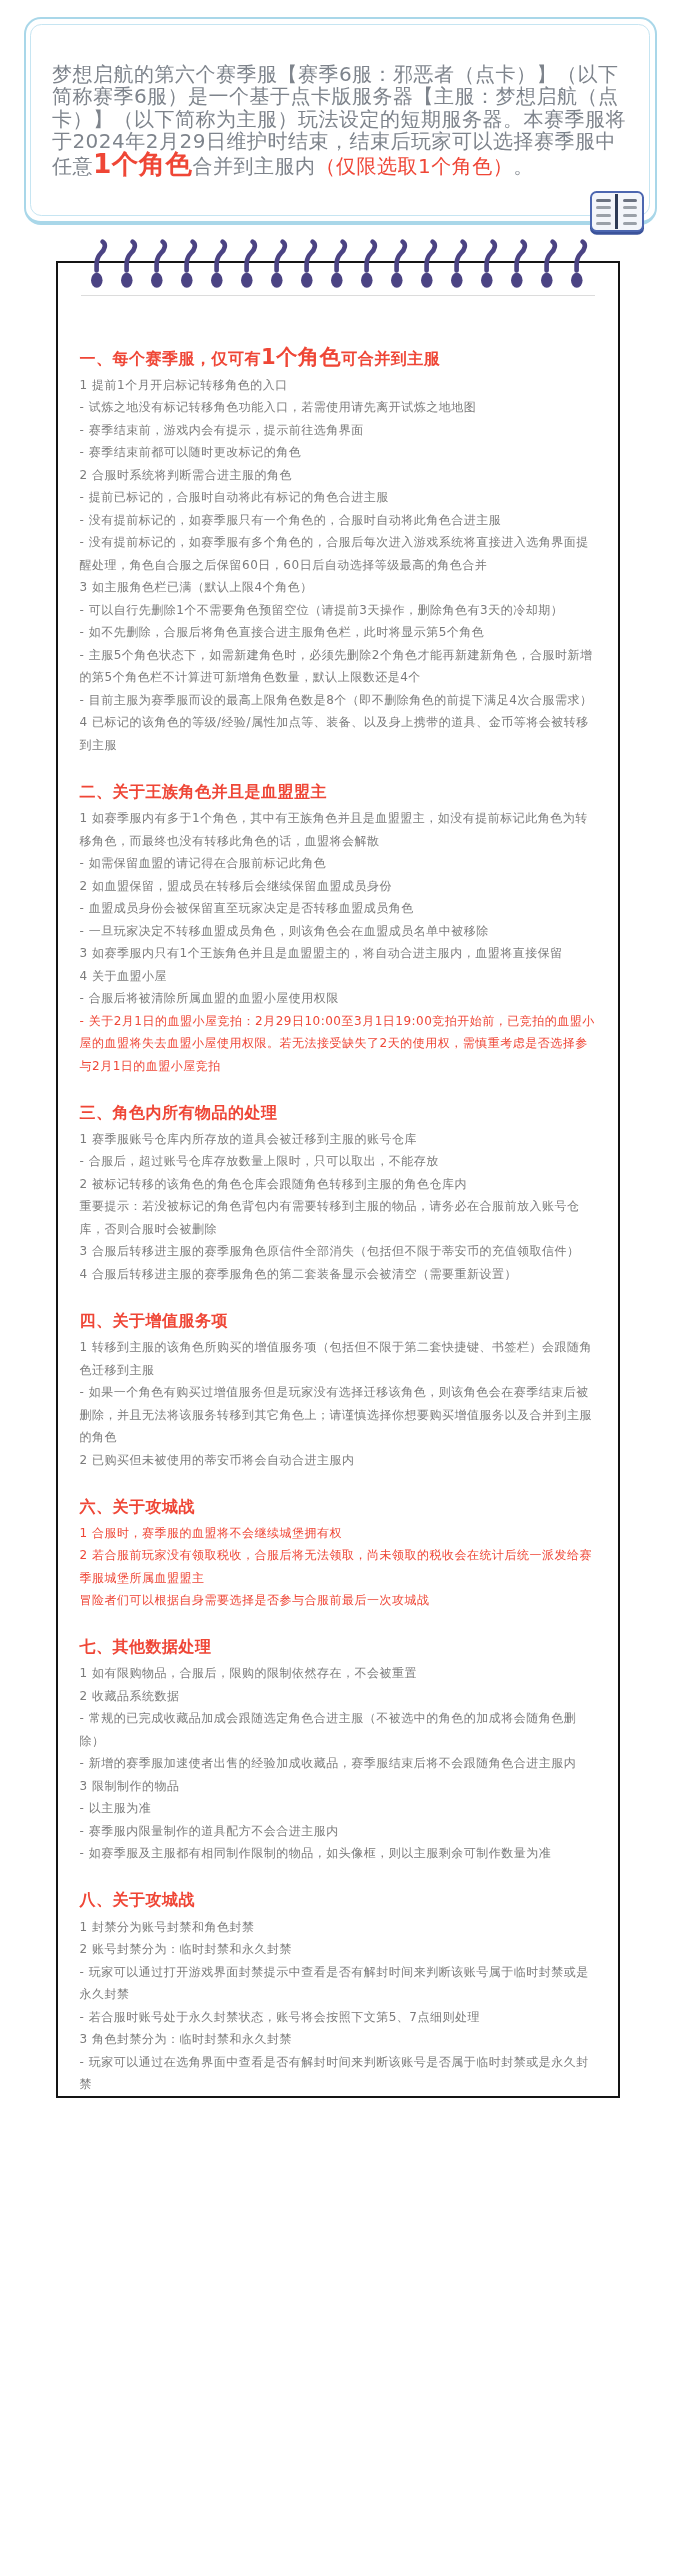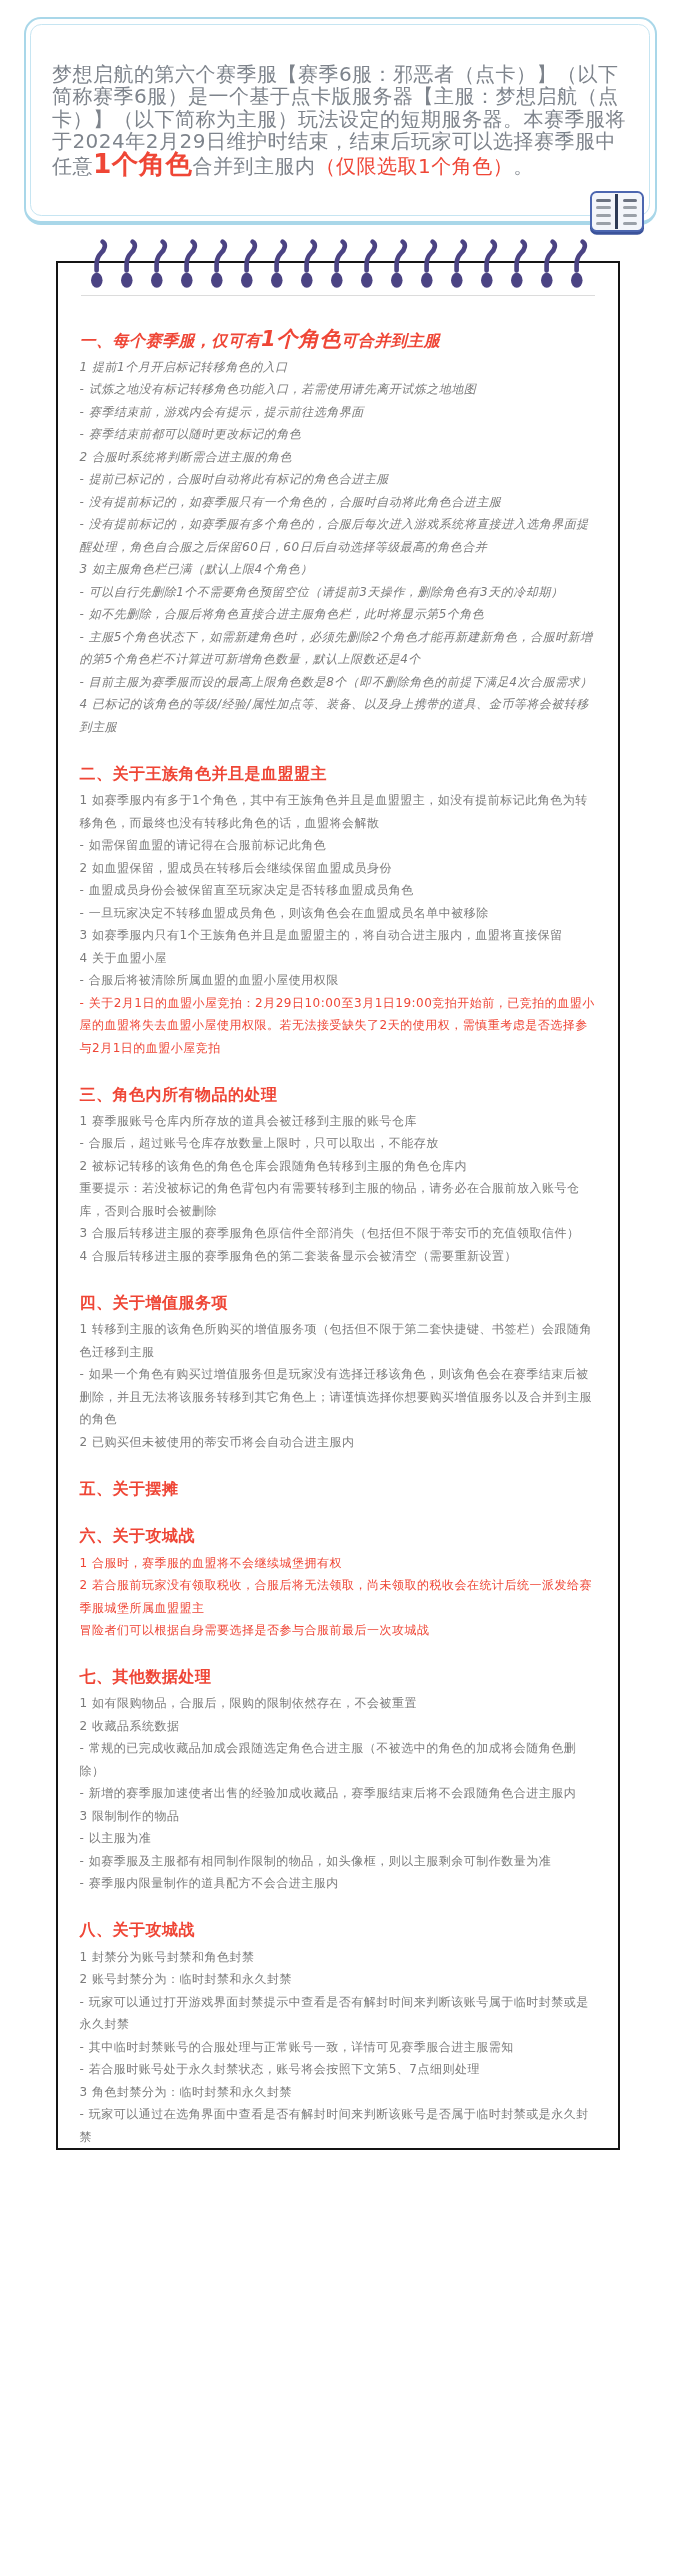--- a/index.html
+++ b/index.html
@@ -70,21 +70,21 @@
     display:flex;
     justify-content:space-between;
     pointer-events:none;
   }
   .ring { width:20px; height:54px; display:block; }
 
   .sep { height:0.9px; background:#dcdcdc; }
   .sep-top { margin:32px 1.9px 0; }
 
   .sec { margin-top:23.5px; }
-  .sec:first-child { margin-top:31px;font-style:italic; }
+  .sec:first-child { margin-top:49px; }
   .sec h2 {
     margin:0 0 2.8px;
     font-size:16px;
     line-height:24.4px;
     font-weight:bold;
     color:#ef4636;
     letter-spacing:0.5px;
   }
   .line {
     margin:0;
@@ -230,45 +230,43 @@
         <p class="line">3 合服后转移进主服的赛季服角色原信件全部消失（包括但不限于蒂安币的充值领取信件）</p>
         <p class="line">4 合服后转移进主服的赛季服角色的第二套装备显示会被清空（需要重新设置）</p>
       </section>
       <section class="sec">
         <h2><span class="run-red">四、关于增值服务项</span></h2>
         <p class="line">1 转移到主服的该角色所购买的增值服务项（包括但不限于第二套快捷键、书签栏）会跟随角色迁移到主服</p>
         <p class="line">- 如果一个角色有购买过增值服务但是玩家没有选择迁移该角色，则该角色会在赛季结束后被删除，并且无法将该服务转移到其它角色上；请谨慎选择你想要购买增值服务以及合并到主服的角色</p>
         <p class="line">2 已购买但未被使用的蒂安币将会自动合进主服内</p>
       </section>
       <section class="sec">
-        <h2><span class="run-red">五、关于摆摊</span></h2>
       </section>
       <section class="sec">
         <h2><span class="run-red">六、关于攻城战</span></h2>
         <p class="line red">1 合服时，赛季服的血盟将不会继续城堡拥有权</p>
         <p class="line red">2 若合服前玩家没有领取税收，合服后将无法领取，尚未领取的税收会在统计后统一派发给赛季服城堡所属血盟盟主</p>
         <p class="line red">冒险者们可以根据自身需要选择是否参与合服前最后一次攻城战</p>
       </section>
       <section class="sec">
         <h2><span class="run-red">七、其他数据处理</span></h2>
         <p class="line">1 如有限购物品，合服后，限购的限制依然存在，不会被重置</p>
         <p class="line">2 收藏品系统数据</p>
         <p class="line">- 常规的已完成收藏品加成会跟随选定角色合进主服（不被选中的角色的加成将会随角色删除）</p>
         <p class="line">- 新增的赛季服加速使者出售的经验加成收藏品，赛季服结束后将不会跟随角色合进主服内</p>
         <p class="line">3 限制制作的物品</p>
         <p class="line">- 以主服为准</p>
+        <p class="line">- 赛季服内限量制作的道具配方不会合进主服内</p>
         <p class="line">- 如赛季服及主服都有相同制作限制的物品，如头像框，则以主服剩余可制作数量为准</p>
-        <p class="line">- 赛季服内限量制作的道具配方不会合进主服内</p>
       </section>
       <section class="sec">
         <h2><span class="run-red">八、关于攻城战</span></h2>
         <p class="line">1 封禁分为账号封禁和角色封禁</p>
         <p class="line">2 账号封禁分为：临时封禁和永久封禁</p>
         <p class="line">- 玩家可以通过打开游戏界面封禁提示中查看是否有解封时间来判断该账号属于临时封禁或是永久封禁</p>
-        <p class="line">- 其中临时封禁账号的合服处理与正常账号一致，详情可见赛季服合进主服需知</p>
         <p class="line">- 若合服时账号处于永久封禁状态，账号将会按照下文第5、7点细则处理</p>
         <p class="line">3 角色封禁分为：临时封禁和永久封禁</p>
         <p class="line">- 玩家可以通过在选角界面中查看是否有解封时间来判断该账号是否属于临时封禁或是永久封禁</p>
       </section>
     </div>
 
 </div>
 
 
 </body></html>

